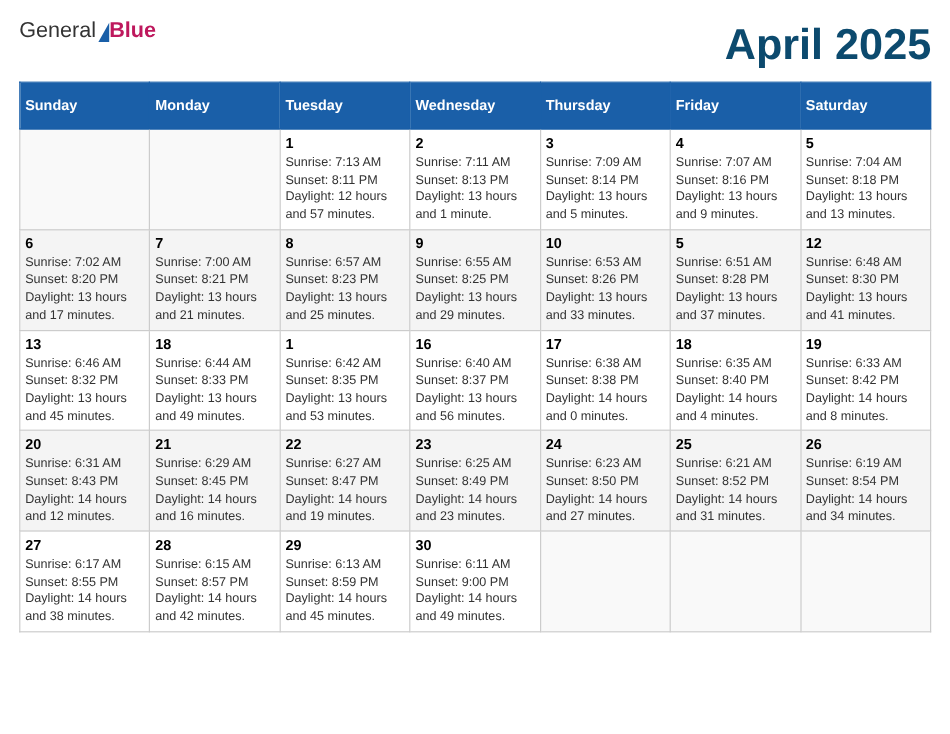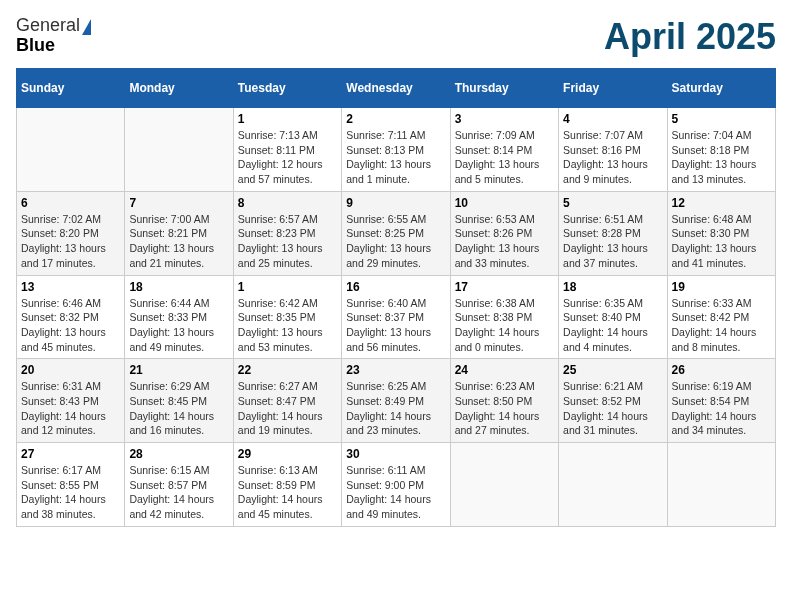--- a/index.html
+++ b/index.html
@@ -11,21 +11,20 @@
       padding: 16px;
     }
     .header {
       display: flex;
       justify-content: space-between;
       align-items: flex-start;
       margin-bottom: 10px;
     }
     .logo {
       display: flex;
-      flex-direction: column;
       line-height: 1.1;
     }
     .title-area {
       text-align: right;
     }
     .month-title {
       font-size: 36px;
       color: #0c4a6e;
       font-weight: bold;
     }
@@ -74,21 +73,21 @@
     }
   </style>
 </head>
 <body>
 
 <div class="header">
   <div class="logo">
     <span>
       <span style="font-size:18px;color:#333;">General</span><span style="display:inline-block;width:0;height:0;border-left:9px solid transparent;border-bottom:16px solid #1a5fa8;margin-left:2px;vertical-align:middle;"></span>
     </span>
-    <span style="font-size:18px;color:#000000;font-weight:bold;">Blue</span>
+    <span style="font-size:18px;color:#be185d;font-weight:bold;">Blue</span>
   </div>
   <div class="title-area">
     <div class="month-title">April 2025</div>
   </div>
 </div>
 
 <table>
   <thead>
     <tr id="header-row">
         <th>Sunday</th>

